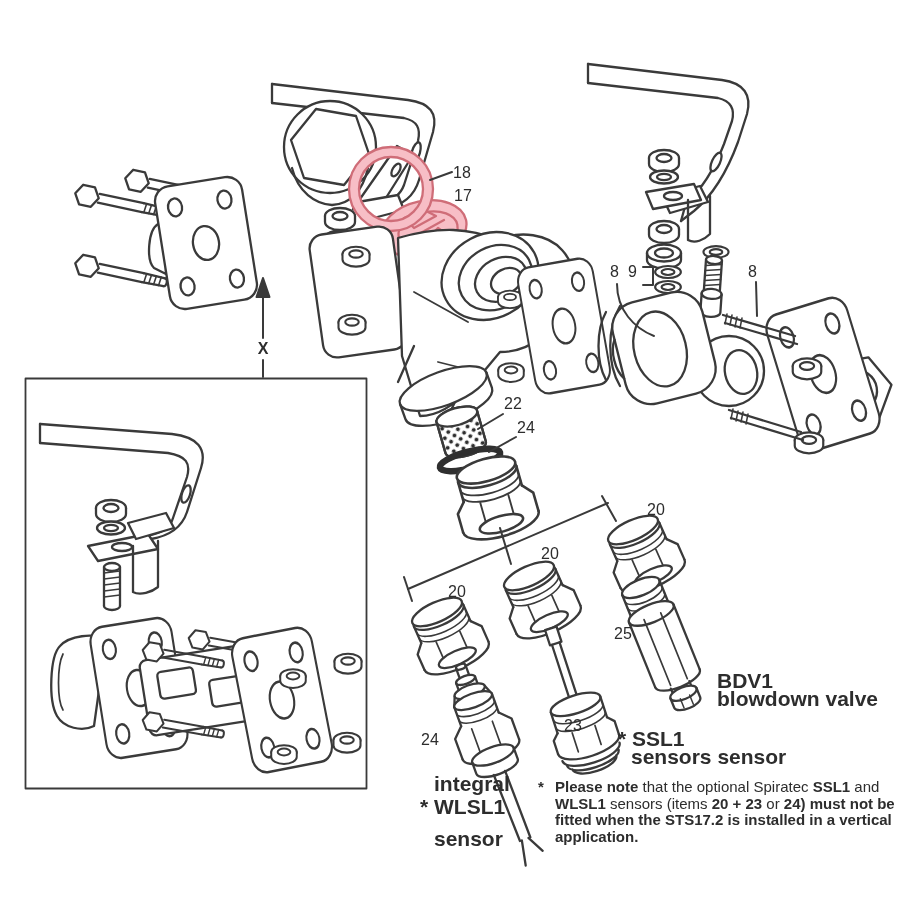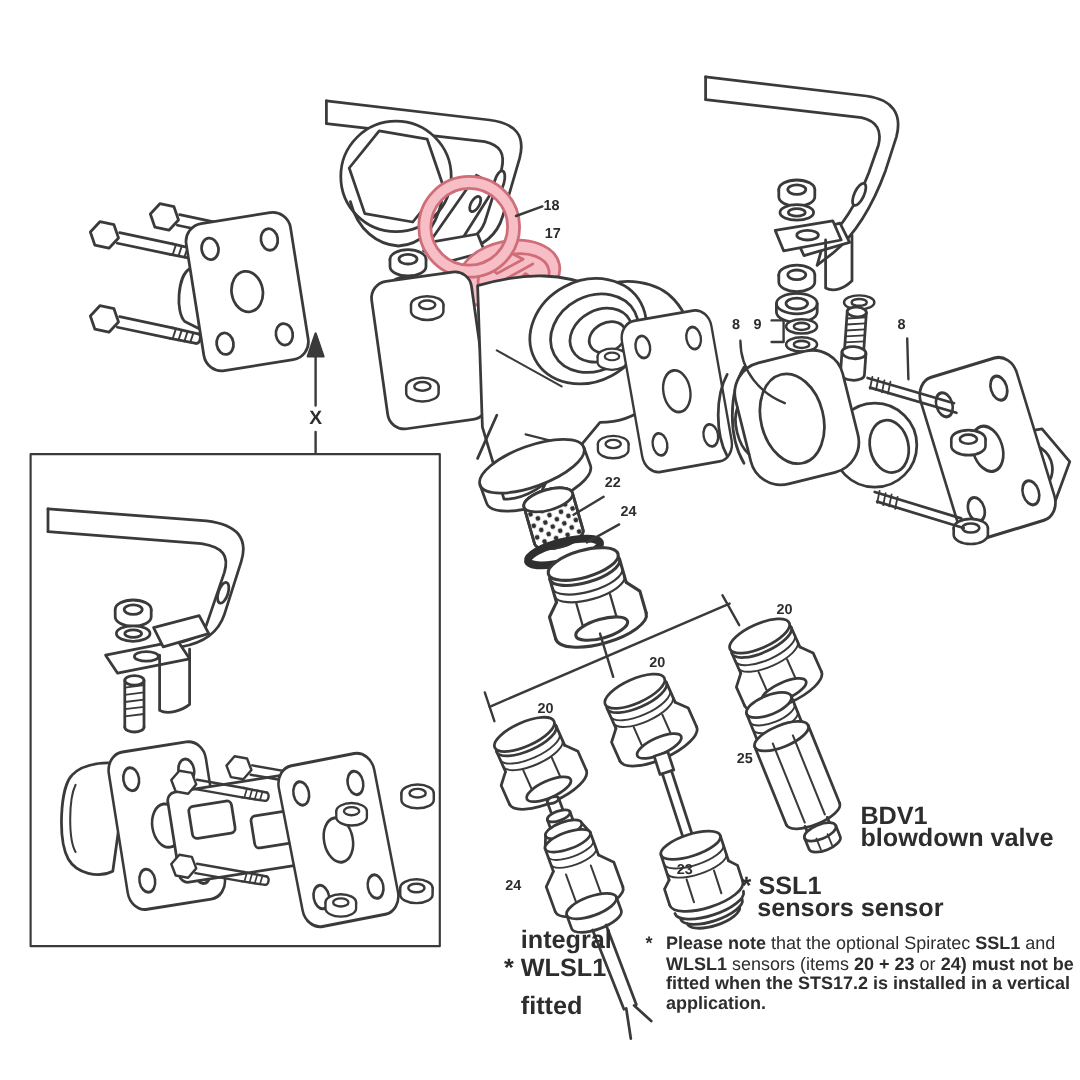--- a/index.html
+++ b/index.html
@@ -1,19 +1,19 @@
 <!DOCTYPE html>
 <html><head>
 <meta charset="utf-8">
 <style>
   html,body { margin:0; padding:0; background:#fff; }
   .stage { position:relative; width:900px; height:900px; background:#fff; overflow:hidden;
            font-family:"Liberation Sans", sans-serif; color:#2d2d2d; }
   .stage svg { position:absolute; left:0; top:0; }
-  .lbl { position:absolute; font-weight:bold; font-size:12px; white-space:nowrap; }
+  .lbl { position:absolute; font-weight:normal; font-size:16px; white-space:nowrap; }
   .cap { position:absolute; font-weight:bold; font-size:21px; white-space:nowrap; }
   .boxtitle { position:absolute; left:26px; top:382px; width:340px; text-align:center;
               font-weight:bold; font-size:15px; }
   .xlbl { position:absolute; left:249px; top:340px; width:28px; text-align:center;
           font-weight:bold; font-size:16px; }
   .note { position:absolute; left:538px; top:779px; width:358px; font-size:15px;
           line-height:16.6px; display:flex; }
   .note .star { font-weight:bold; width:17px; flex:none; }
   .note .b { font-weight:bold;text-align:right; }
   .note .r { font-weight:normal; }
@@ -314,20 +314,20 @@
 <div class="lbl" style="left:614px; top:625px;">25</div>
 <div class="lbl" style="left:536px; top:717px;margin-left:28px;">23</div>
 <div class="lbl" style="left:421px; top:731px;text-align:right;">24</div>
 
 <div class="cap" style="left:717px; top:669px;">BDV1</div>
 <div class="cap" style="left:717px; top:687px;">blowdown valve</div>
 <div class="cap" style="left:618px; top:727px;">* SSL1</div>
 <div class="cap" style="left:631px; top:745px;">sensors sensor</div>
 <div class="cap" style="left:420px; top:795px;">* WLSL1</div>
 <div class="cap" style="left:434px; top:772px;">integral</div>
-<div class="cap" style="left:434px; top:827px;">fitted</div>
+<div class="cap" style="left:434px; top:827px;">sensor</div>
 
 <div class="note">
   <span class="star">*</span>
   <span><span class="b">Please note</span><span class="r"> that the optional Spiratec </span><span class="b">SSL1</span><span class="r"> and </span><span class="b">WLSL1</span><span class="r"> sensors (items </span><span class="b">20 + 23</span><span class="r"> or </span><span class="b">24)</span><span class="r"> </span><span class="b">must not be fitted when the STS17.2 is installed in a vertical application.</span></span>
 </div>
 
 </div>
 
 </body></html>

